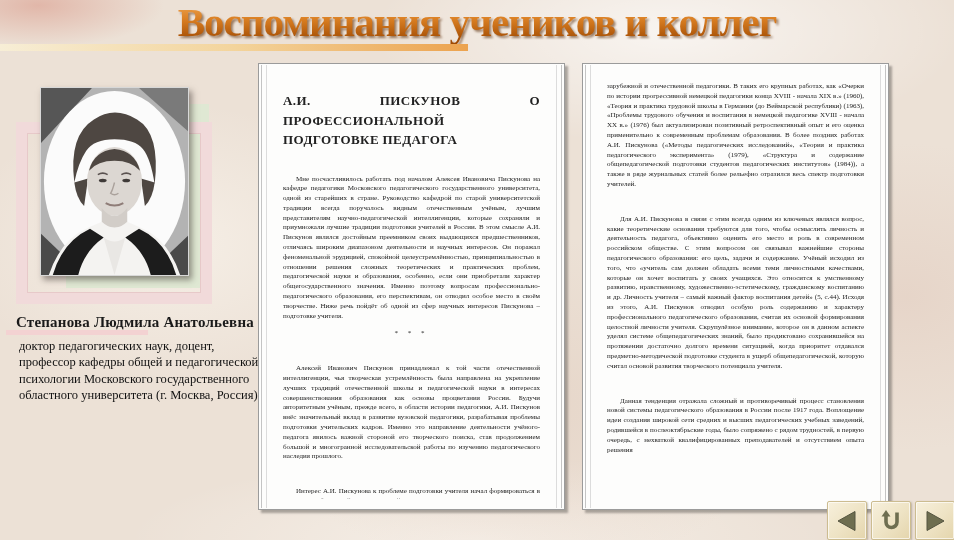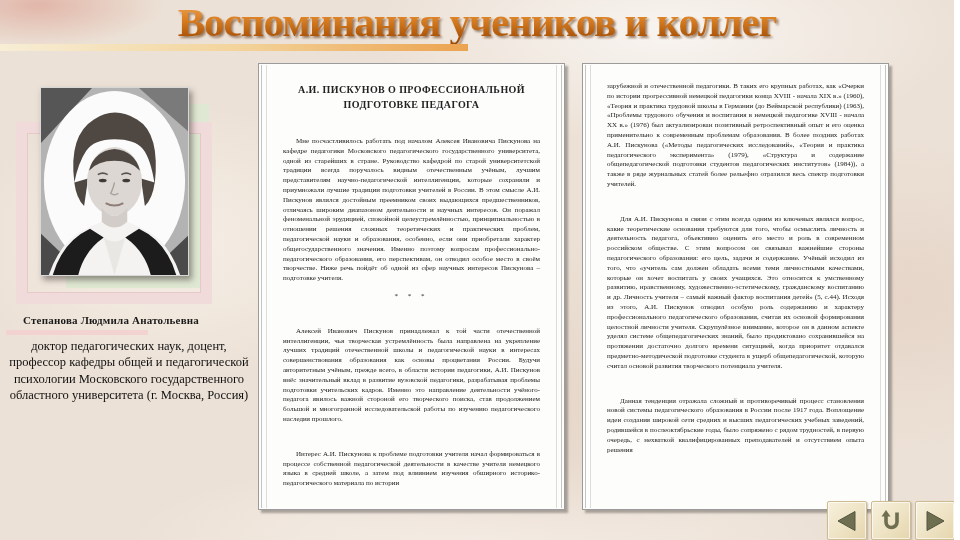--- a/index.html
+++ b/index.html
@@ -28,39 +28,39 @@
     position:absolute;left:0;top:44px;width:468px;height:7px;
     background:linear-gradient(to right,#f7eed6 0%,#f3d49c 50%,#eca34f 100%);
   }
   
   .green-rect{position:absolute;left:66px;top:104px;width:143px;height:184px;background:#dfe8d3;}
   .pink-frame{position:absolute;left:16px;top:122px;width:174px;height:160px;
     border:11px solid #f1dada;box-shadow:inset 0 0 0 1px #e7c9c9;}
   .photo{position:absolute;left:40px;top:87px;width:147px;height:187px;
     background:#fff;border:1px solid #d8d8d8;box-shadow:3px 4px 6px rgba(60,50,45,.5);}
   .photo svg{display:block;width:100%;height:100%;}
-  .profile-name{position:absolute;left:23px;top:314px;width:245px;
-    font-size:11px;font-weight:bold;color:#1a1a1a;letter-spacing:.2px;}
+  .profile-name{position:absolute;left:16px;top:314px;width:245px;
+    font-size:15px;font-weight:bold;color:#1a1a1a;letter-spacing:.2px;}
   .name-underline{position:absolute;left:6px;top:330px;width:142px;height:5px;background:#f3d2d2;}
-  .profile-desc{position:absolute;left:9px;top:338px;width:240px;
-    font-size:12.5px;line-height:1.3;color:#111;text-align:center;}
+  .profile-desc{position:absolute;left:19px;top:338px;width:240px;
+    font-size:12.5px;line-height:1.3;color:#111;}
   
   .page{
     position:absolute;top:63px;width:305px;height:445px;background:#fdfdfc;
     border:1px solid #9b9b9b;box-shadow:3px 3px 2px rgba(110,105,100,.55);
   }
   .page::before{content:'';position:absolute;top:1px;bottom:1px;left:2px;width:4px;
     border-left:1px solid #c4c4c4;border-right:1px solid #dcdcdc;}
   .page::after{content:'';position:absolute;top:1px;bottom:1px;right:2px;width:4px;
     border-left:1px solid #dcdcdc;border-right:1px solid #c4c4c4;}
   .page-1{left:258px;}
   .page-2{left:582px;}
   .page-inner{position:absolute;left:24px;right:24px;top:18px;bottom:10px;overflow:hidden;
     font-size:7px;line-height:1.4;color:#222;text-align:justify;}
-  .page-heading{margin:0 0 10px 0;text-align:center;font-size:10px;font-weight:bold;
+  .page-heading{margin:9px 0 10px 0;font-size:13px;font-weight:bold;
     letter-spacing:.4px;white-space:pre-line;line-height:1.5;}
   .page-inner p{margin:0;}
   .page-inner p.indent{text-indent:13px;margin-top:25px;}
   .sep{text-align:center;letter-spacing:4px;margin:8px 0;font-size:7px;}
   
   .nav-btn{
     position:absolute;top:501px;width:38px;height:37px;cursor:pointer;
     background:linear-gradient(135deg,#f7f0dc 0%,#eee3c4 55%,#e4d5ac 100%);
     border:1px solid #ccbc90;border-radius:2px;
     box-shadow:inset 0 0 0 1px rgba(255,255,255,.65), 1px 1px 2px rgba(70,60,40,.3);

